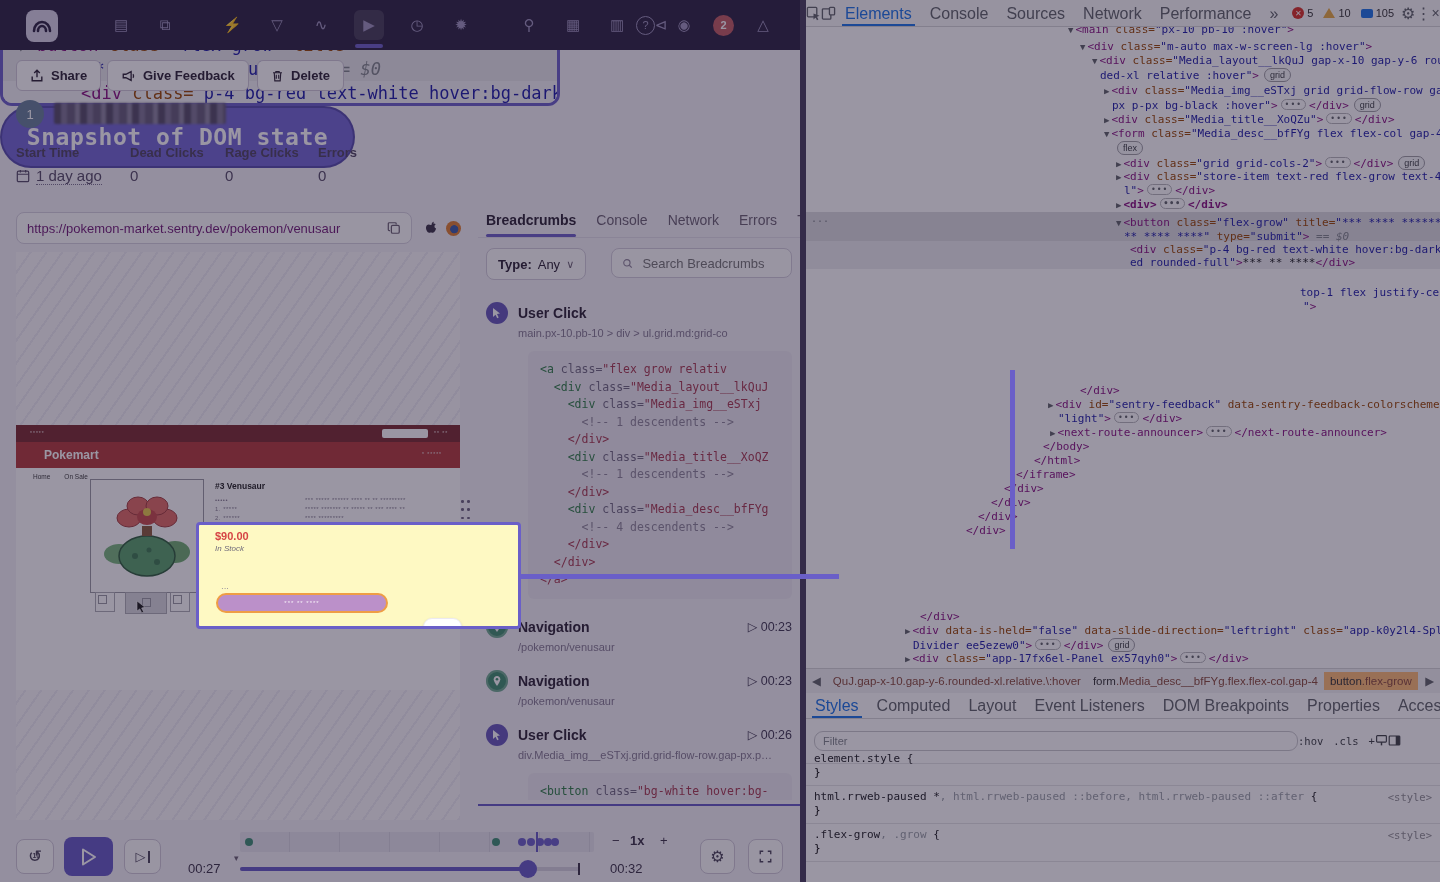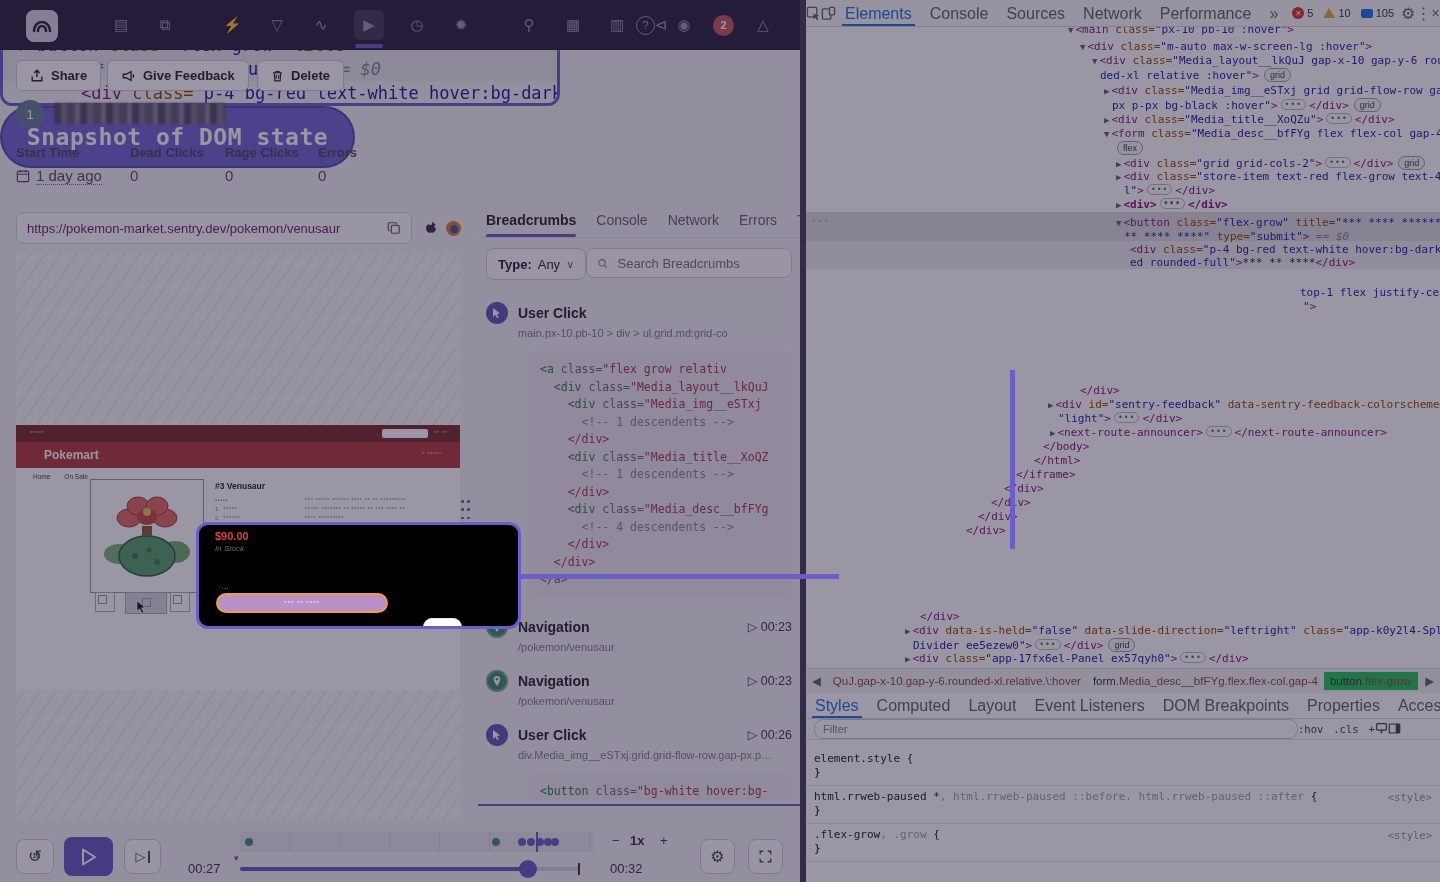--- a/index.html
+++ b/index.html
@@ -40,21 +40,21 @@
   #pg-imgbox{position:absolute;left:74px;top:54px;width:112px;height:112px;border:1px solid #9a9aa2;background:#fff;display:flex;align-items:center;justify-content:center}
   .thumb{position:absolute;border:1px solid #adadb5;background:#fff}
   .mini-ph{width:7px;height:7px;border:1px solid #9a9aa2;margin:2px}
   .mask-sm{font-size:6px;color:#8a8294;letter-spacing:.5px;line-height:9px;white-space:nowrap}
   
   #bc-panel{left:478px;top:208px;width:322px;height:600px}
   #bc-tabs{display:flex;gap:20px;padding:4px 8px 0;border-bottom:1px solid #e2dee9;height:30px;box-sizing:border-box}
   .bc-tab{font-size:14px;color:#6b6172;position:relative;padding-bottom:20px;white-space:nowrap}
   .bc-tab.active{color:#2b2233;font-weight:bold}
   .bc-tab.active:after{content:"";position:absolute;left:0;right:0;bottom:0;height:3px;background:#6c5fc7;border-radius:2px}
-  #bc-filter{display:flex;gap:0;padding:10px 8px}
+  #bc-filter{display:flex;gap:25px;padding:10px 8px}
   #type-pill{border:1px solid #d2cdda;background:#fdfdfe;border-radius:8px;height:30px;display:flex;align-items:center;gap:6px;padding:0 11px;font-size:13px;color:#2b2233}
   #bc-search{flex:1;border:1px solid #d2cdda;background:#fdfdfe;border-radius:8px;height:30px;display:flex;align-items:center;gap:7px;padding:0 10px;box-sizing:border-box}
   #bc-search input{border:none;outline:none;background:transparent;font-size:13px;color:#3a3246;width:100%;font-family:inherit}
   #bc-list{padding:12px 8px 0;position:relative;height:498px;overflow:hidden}
   .bc-item{display:grid;grid-template-columns:22px 1fr auto;column-gap:10px;margin-bottom:17px}
   .bc-ic{width:22px;height:22px;border-radius:50%;display:flex;align-items:center;justify-content:center}
   .bc-ic.click{background:#6457ba}
   .bc-ic.nav{background:#3f8f6d;box-shadow:inset 0 0 0 2px rgba(255,255,255,.25)}
   .bc-title{font-size:14px;font-weight:bold;color:#2b2233;line-height:22px}
   .bc-time{font-size:12.5px;color:#3f3850;line-height:22px;white-space:nowrap}
@@ -88,37 +88,37 @@
   .sg-p{color:#202124}.sg-tag{color:#881280}.sg-attr{color:#994500}.sg-val{color:#1a1aa6}
   .sg-tw{color:#5f6368;margin-right:2px;font-size:9px}
   .sg-eq{color:#80868b;font-style:italic}
   .sg-dots{display:inline-block;border:1px solid #b6b6ba;border-radius:7px;color:#5f6368;background:#fff;font-size:8px;line-height:9px;padding:0 3px;margin:0 3px;vertical-align:2px;letter-spacing:1px}
   .sg-badge{display:inline-block;border:1px solid #9e9ea3;border-radius:8px;background:#f8f9fa;color:#3c4043;font-size:9px;line-height:12px;padding:0 5px;margin-left:5px;vertical-align:1px;font-family:"Liberation Sans",sans-serif}
   #row-sel{position:absolute;left:0;top:212px;width:634px;height:29px;background:#dcdce1}
   #row-sub{position:absolute;left:0;top:241px;width:634px;height:28px;background:#ededf0}
   #row-dots{position:absolute;left:5px;top:216px;font-size:10px;color:#80868b}
   #dt-crumbs{position:absolute;left:0;top:668px;width:634px;height:24px;background:#f3f3f4;border-top:1px solid #d5d5d8;display:flex;align-items:center;font-family:"Liberation Sans",sans-serif;font-size:11.5px;overflow:hidden}
   .crumb{padding:3px 6px;white-space:nowrap}
-  .crumb.current{background:#22c55e}
+  .crumb.current{background:#fdba74}
   .cr-t{color:#333}.cr-c{color:#88493a}
   #st-tabs{position:absolute;left:0;top:692px;width:634px;height:26px;border-bottom:1px solid #d5d5d8;display:flex;align-items:center;gap:0;font-family:"Liberation Sans",sans-serif}
-  #st-filter-row{position:absolute;left:0;top:718px;width:634px;height:22px;border-bottom:1px solid #e3e3e6;display:flex;align-items:center;padding:0 8px;box-sizing:border-box;gap:0}
+  #st-filter-row{position:absolute;left:0;top:718px;width:634px;height:46px;border-bottom:1px solid #e3e3e6;display:flex;align-items:center;padding:0 8px;box-sizing:border-box;gap:0}
   #st-filter{flex:1;max-width:466px;height:18px;border:1px solid #c9c9cd;border-radius:9px;font-size:11px;color:#80868b;padding:0 8px;display:flex;align-items:center;font-family:"Liberation Sans",sans-serif}
   .st-tool{font-size:10.5px;color:#3c4043;white-space:nowrap}
   #styles-rules{position:absolute;left:0;top:748px;width:634px;height:134px;overflow:hidden;font-size:11px;line-height:14px}
   .rule{border-bottom:1px solid #e3e3e6;padding:4px 8px 5px;position:relative}
   .rule .stylelink{position:absolute;right:8px;top:4px;color:#909094;font-size:10.5px}
   .sel-b{color:#202124}.sel-g{color:#9aa0a6}
   .sp-line{padding-left:18px}
   .sp-name{color:#b71c1c}.sp-val{color:#202124}
   
   #dim{left:0;top:0;width:1440px;height:882px;background:rgba(31,22,50,.45);z-index:40}
   #conn-h{left:518px;top:574px;width:321px;height:5px;background:#6a5fc8;z-index:45}
   #conn-v{left:1010px;top:370px;width:5px;height:179px;background:#6a5fc8;z-index:45}
-  #callout-player{left:196px;top:522px;width:325px;height:107px;background:#000000;border:3px solid #6a5fc8;border-radius:12px;z-index:50;box-sizing:border-box;overflow:hidden}
+  #callout-player{left:196px;top:522px;width:325px;height:107px;background:#fef9c3;border:3px solid #6a5fc8;border-radius:4px;z-index:50;box-sizing:border-box;overflow:hidden}
   #cp-tooltip{position:absolute;left:8px;top:24px;width:282px;height:44px;background:#fff;border-radius:5px;box-shadow:0 1px 8px rgba(40,30,70,.38);padding:5px 10px;display:flex;gap:10px;align-items:center;box-sizing:border-box}
   #cp-tooltip:after{content:"";position:absolute;left:16px;bottom:-7px;border:7px solid transparent;border-top-color:#fff;border-bottom:none}
   #cp-sel{font-size:12.5px;font-weight:bold;color:#2f2fae;line-height:15px;word-break:break-all;width:214px}
   #cp-sel .selname{color:#b0383f}
   #cp-dims{font-size:11px;color:#5f6368;white-space:nowrap}
   #cp-pill{position:absolute;left:17px;top:68px;width:172px;height:20px;border-radius:10px;background:#bb90c9;border:2px solid #ef9d45;box-sizing:border-box;display:flex;align-items:center;justify-content:center}
   #cp-minipill{position:absolute;left:224px;top:93px;width:37px;height:18px;border-radius:9px;background:#fff;border:1px solid #eceaf1;box-shadow:0 1px 3px rgba(0,0,0,.12)}
   #callout-dom{left:735px;top:267px;width:560px;height:106px;background:#fff;border:3px solid #6a5fc8;border-radius:12px;z-index:50;box-sizing:border-box;overflow:hidden;font-family:"DejaVu Sans Mono",monospace;font-size:17px}
   .co-line{padding:2px 0 2px 14px;white-space:pre}
   .co-sel{background:#e7e7eb}

